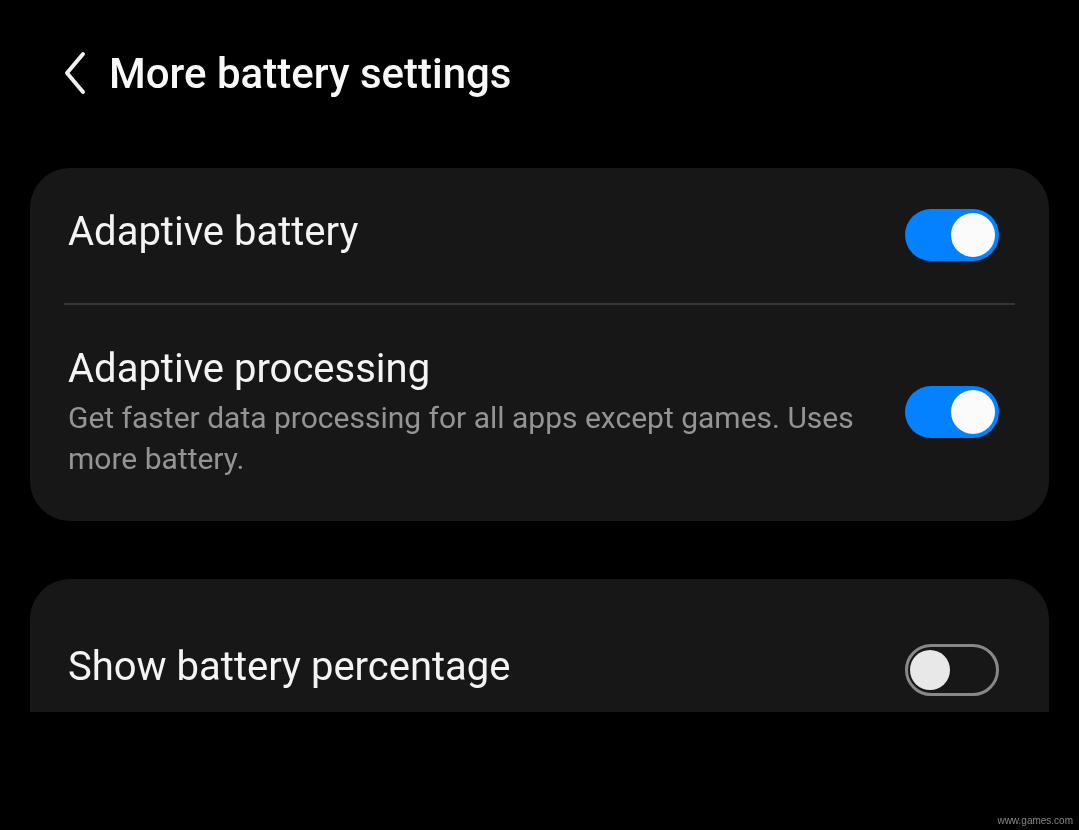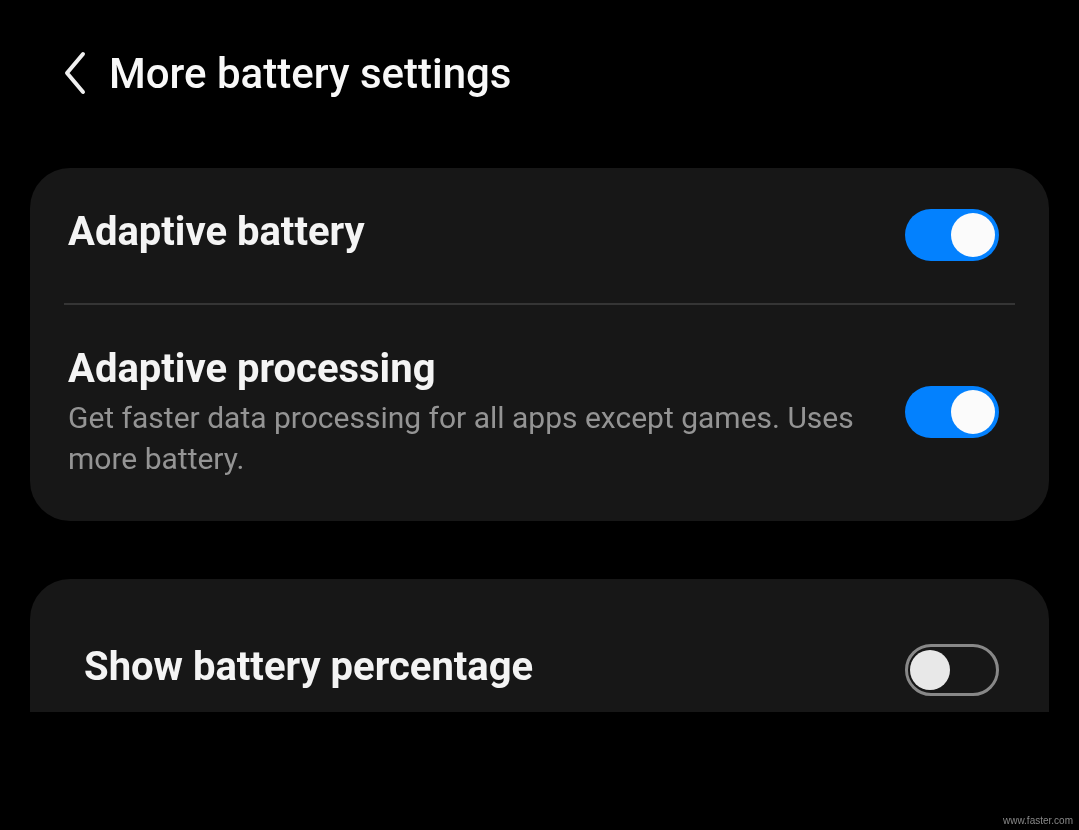--- a/index.html
+++ b/index.html
@@ -41,40 +41,39 @@
     .card {
       background: #171717;
       border-radius: 40px;
       margin: 70px 30px 0 30px;
       padding: 0;
     }
     .card.second {
       margin-top: 58px;
       border-bottom-left-radius: 0;
       border-bottom-right-radius: 0;
-      padding-left: 16px;
     }
     .setting-row {
       display: flex;
       align-items: center;
       justify-content: space-between;
       padding: 40px 50px 42px 38px;
       cursor: pointer;
     }
     .setting-row.bottom-card {
       padding: 64px 50px 16px 38px;
     }
     .setting-text {
       flex: 1;
       padding-right: 30px;
     }
     .setting-title {
       color: #f4f4f4;
       font-size: 40px;
-      font-weight: 700;
+      font-weight: 400;
       margin-bottom: 6px;
     }
     .setting-desc {
       color: #949494;
       font-size: 30px;
       font-weight: 400;
       line-height: 1.35;
     }
     .divider {
       height: 2px;
@@ -162,13 +161,13 @@
   <div class="setting-row bottom-card">
     <div class="setting-text">
       <div class="setting-title">Show battery percentage</div>
     </div>
     <div class="toggle off">
       <div class="knob"></div>
     </div>
   </div>
 </div>
 
-<div class="watermark">www.faster.com</div>
+<div class="watermark">www.games.com</div>
 
 </body></html>

